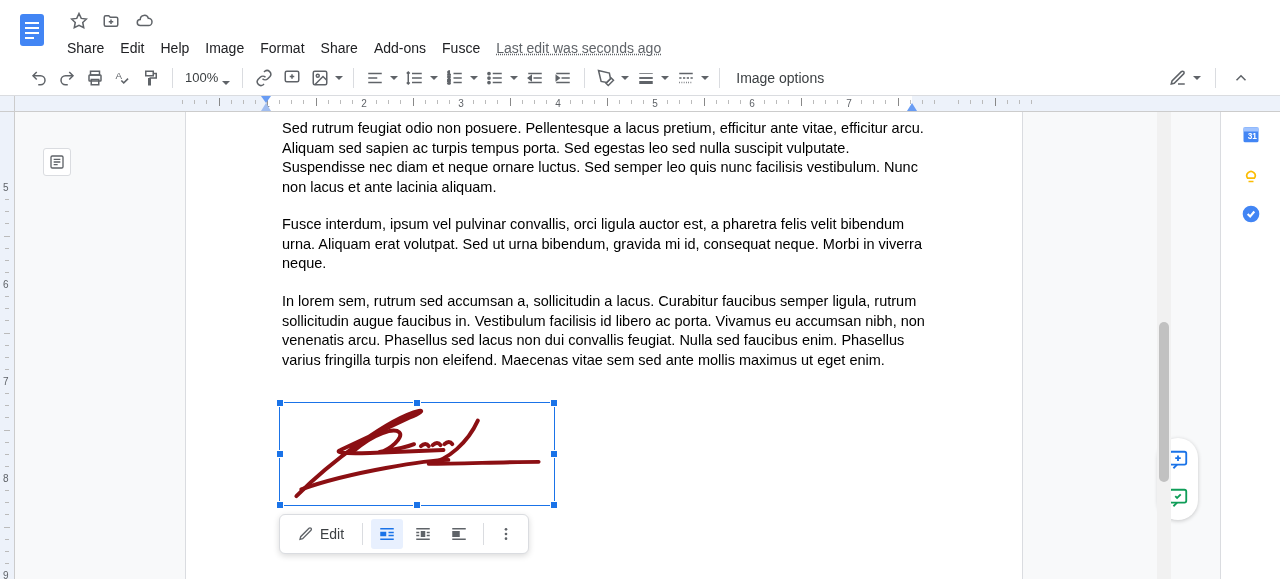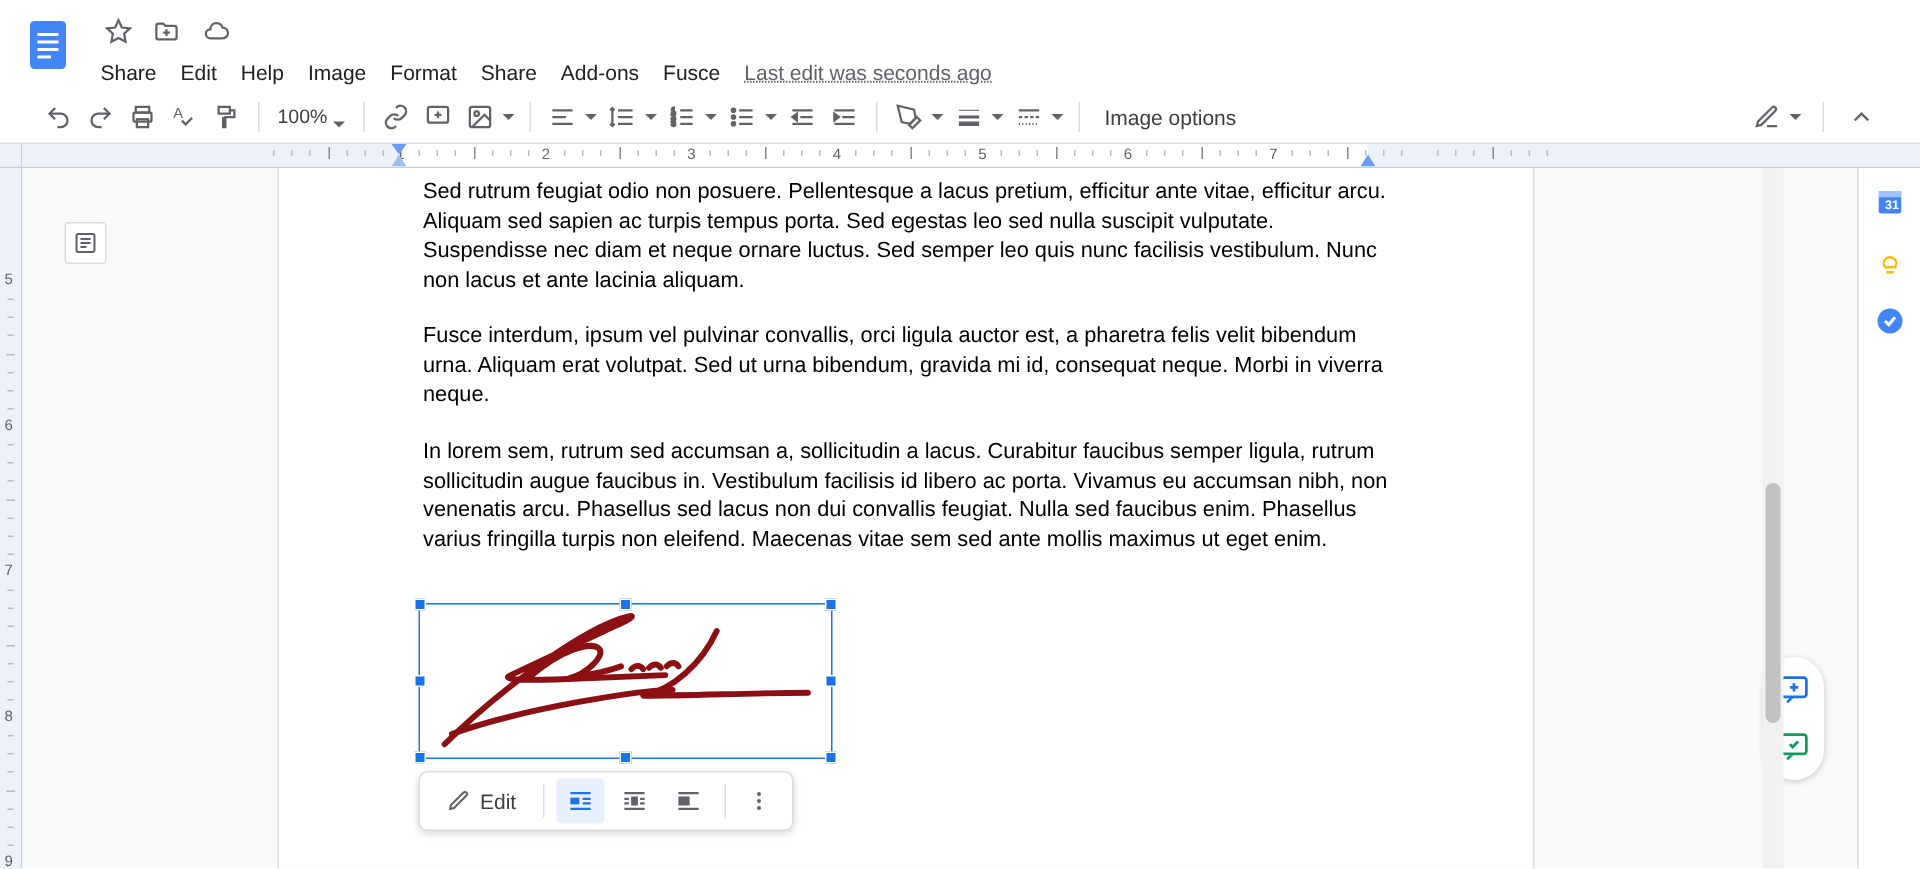--- a/index.html
+++ b/index.html
@@ -70,21 +70,21 @@
 .img-toolbar .itb { height: 30px; padding: 0 6px; display: flex; align-items: center; justify-content: center; cursor: pointer; border-radius: 3px; color: #5f6368; }
 .img-toolbar .itb.active { background: #e8f0fe; color: #1a73e8; }
 .img-toolbar .itb-edit { display: flex; align-items: center; gap: 6px; color: #3c4043; font-size: 14px; padding: 0 10px; }
 .itb-sep { width: 1px; height: 22px; background: #dadce0; margin: 0 4px; }
 
 
 .float-btns { position: absolute; right: 22px; top: 326px; background: #fff; border-radius: 20px; box-shadow: 0 1px 4px rgba(0,0,0,.2); padding: 6px 4px; display: flex; flex-direction: column; gap: 6px; }
 .float-btns .fb { width: 32px; height: 32px; display: flex; align-items: center; justify-content: center; cursor: pointer; }
 
 
-.side-panel { width: 42px; border-left: 1px solid #dadce0; display: flex; flex-direction: column; align-items: center; padding-top: 12px; gap: 20px; }
+.side-panel { width: 60px; border-left: 1px solid #dadce0; display: flex; flex-direction: column; align-items: center; padding-top: 12px; gap: 20px; }
 .sp-icon { width: 20px; height: 20px; cursor: pointer; }
 
 
 .vscroll { position: absolute; right: 49px; top: 0; width: 14px; height: 100%; background: #f1f1f1; }
 .vscroll-thumb { position: absolute; right: 2px; width: 10px; background: #c1c1c1; border-radius: 5px; top: 210px; height: 160px; }
 
 svg { display: block; }
 .dd-arrow { width: 0; height: 0; border-left: 4px solid transparent; border-right: 4px solid transparent; border-top: 4px solid #5f6368; }
 </style>
 </head>

